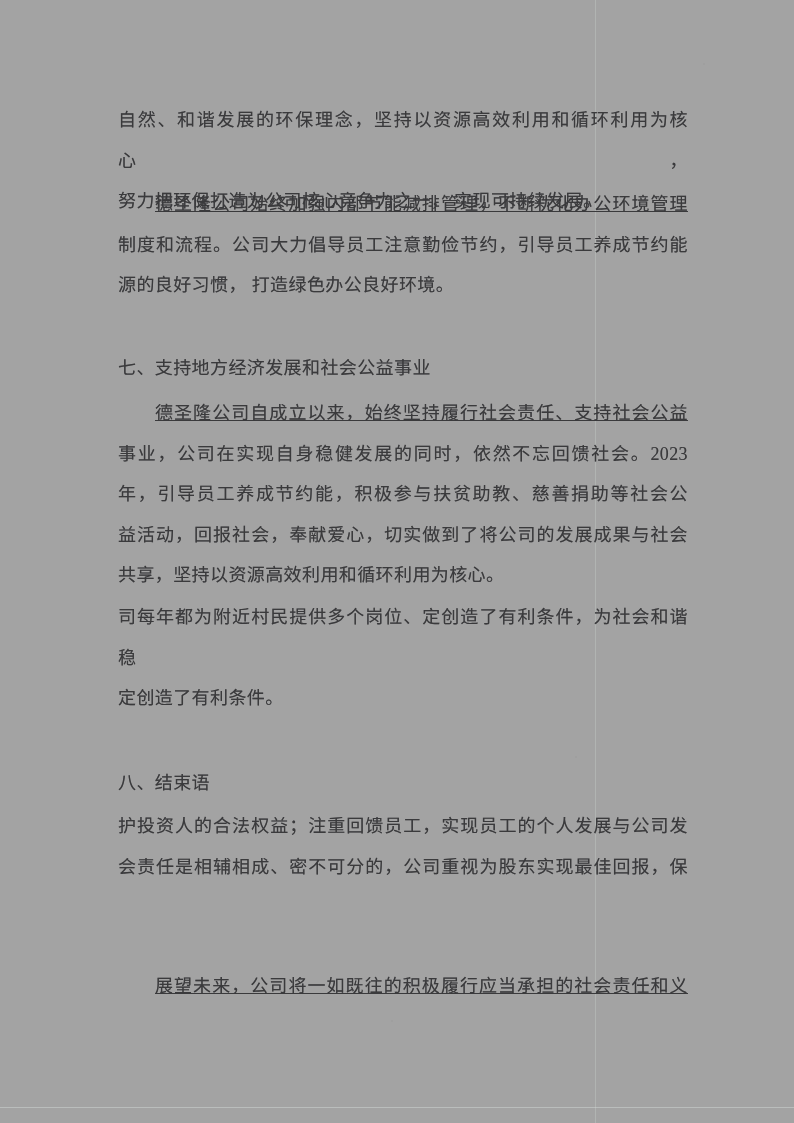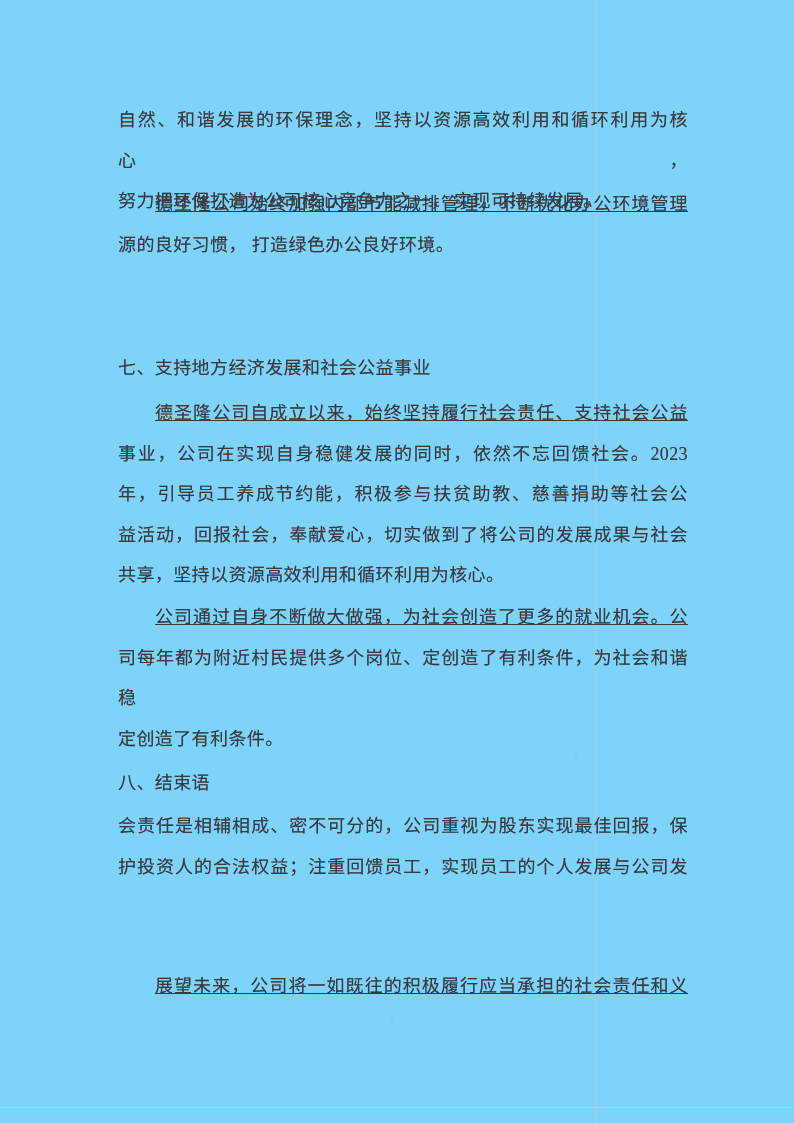--- a/index.html
+++ b/index.html
@@ -7,21 +7,21 @@
     padding: 0;
     width: 794px;
     height: 1123px;
     overflow: hidden;
     font-family: "Liberation Serif", "DejaVu Serif", serif;
   }
   .page {
     position: relative;
     width: 794px;
     height: 1123px;
-    background: #7dd3fc;
+    background: #a3a3a3;
     color: #3a3a3c;
     overflow: hidden;
   }
   
   .scan-vline {
     position: absolute;
     left: 595px;
     top: 0;
     width: 1px;
     height: 1123px;
@@ -81,47 +81,47 @@
   <div class="speck s2"></div>
   <div class="speck s3"></div>
 
   <div class="block" style="top:100px">
     <div class="ln">自然、和谐发展的环保理念，坚持以资源高效利用和循环利用为核心，</div>
     <div class="ln end">努力把环保打造为公司核心竞争力之一， 实现可持续发展。</div>
   </div>
 
   <div class="block" style="top:184px">
     <div class="ln ind">德圣隆公司始终加强内部节能减排管理，不断优化办公环境管理</div>
+    <div class="ln">制度和流程。公司大力倡导员工注意勤俭节约，引导员工养成节约能</div>
     <div class="ln end">源的良好习惯， 打造绿色办公良好环境。</div>
   </div>
 
   <div class="block heading" style="top:348px">
     <div class="ln">七、支持地方经济发展和社会公益事业</div>
   </div>
 
   <div class="block" style="top:393px">
     <div class="ln ind">德圣隆公司自成立以来，始终坚持履行社会责任、支持社会公益</div>
     <div class="ln">事业，公司在实现自身稳健发展的同时，依然不忘回馈社会。2023</div>
     <div class="ln">年，引导员工养成节约能，积极参与扶贫助教、慈善捐助等社会公</div>
     <div class="ln">益活动，回报社会，奉献爱心，切实做到了将公司的发展成果与社会</div>
     <div class="ln end">共享，坚持以资源高效利用和循环利用为核心。</div>
   </div>
 
   <div class="block" style="top:597px">
-    <div class="ln ind">公司通过自身不断做大做强，为社会创造了更多的就业机会。公</div>
     <div class="ln">司每年都为附近村民提供多个岗位、定创造了有利条件，为社会和谐稳</div>
     <div class="ln end">定创造了有利条件。</div>
   </div>
 
   <div class="block heading" style="top:763px">
     <div class="ln">八、结束语</div>
   </div>
 
   <div class="block" style="top:806px">
+    <div class="ln">护投资人的合法权益；注重回馈员工，实现员工的个人发展与公司发</div>
     <div class="ln">会责任是相辅相成、密不可分的，公司重视为股东实现最佳回报，保</div>
-    <div class="ln">护投资人的合法权益；注重回馈员工，实现员工的个人发展与公司发</div>
   </div>
 
   <div class="block" style="top:966px">
     <div class="ln ind">展望未来，公司将一如既往的积极履行应当承担的社会责任和义</div>
   </div>
 
 </div>
 
 </body></html>

